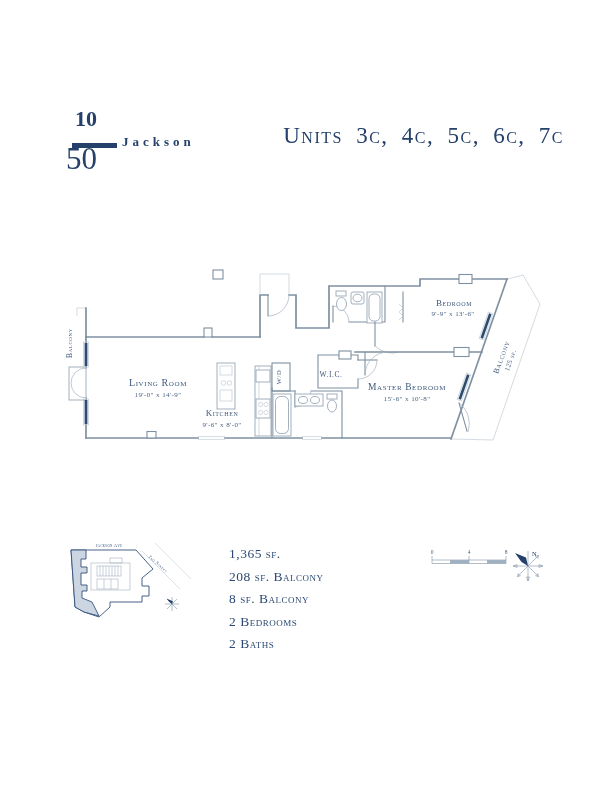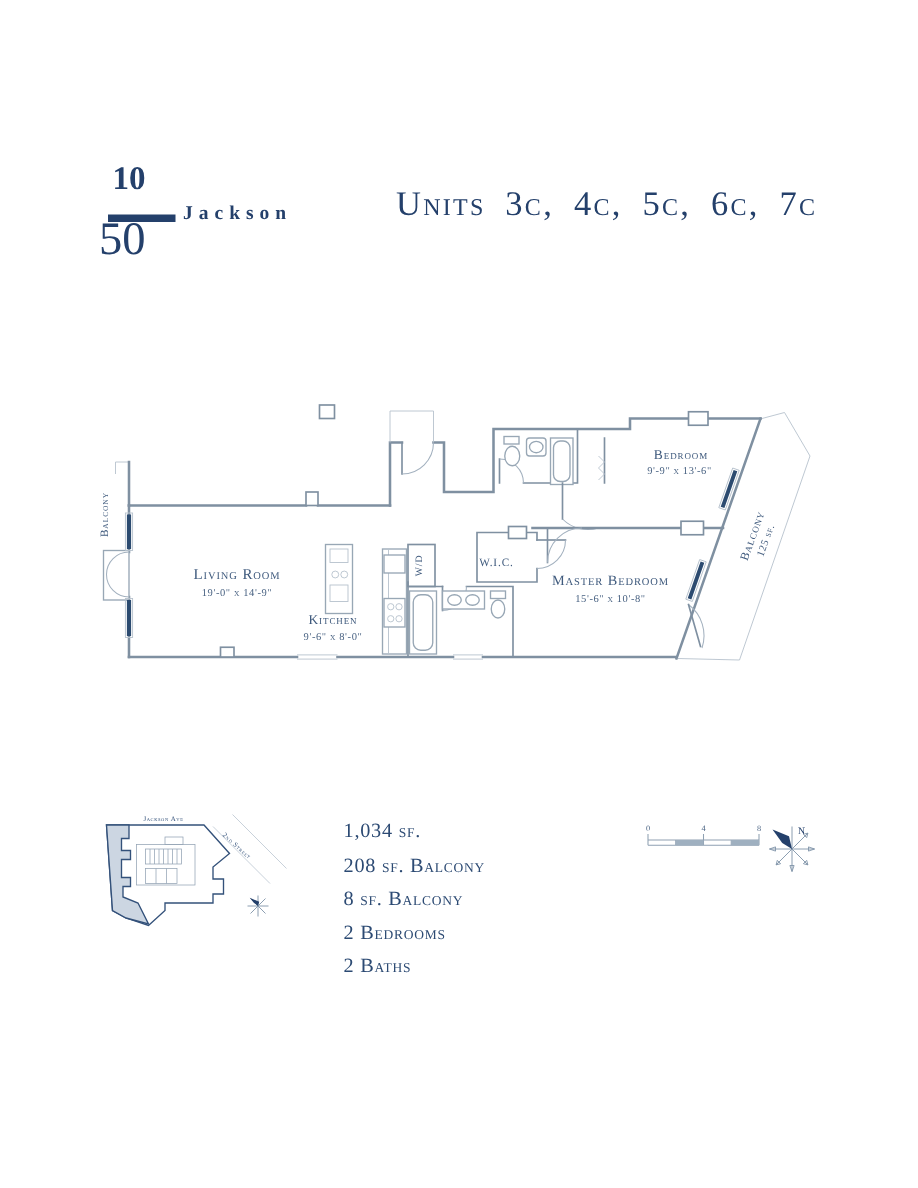--- a/index.html
+++ b/index.html
@@ -6,21 +6,21 @@
   body{width:612px;height:792px;position:relative;overflow:hidden;
        font-family:"Liberation Serif",serif;}
   .abs{position:absolute;}
   
   .logo{left:62px;top:110px;width:160px;height:80px;color:#24406b;}
   .logo .ten{position:absolute;left:13px;top:-4px;font-size:22px;font-weight:bold;letter-spacing:0px;}
   .logo .bar{position:absolute;left:10px;top:33px;width:45px;height:5px;background:#24406b;}
   .logo .fifty{position:absolute;left:4px;top:31px;font-size:31px;font-weight:normal;}
   .logo .name{position:absolute;left:60px;top:24px;font-size:13px;font-weight:bold;letter-spacing:4px;text-align:center;}
   .title{left:264px;top:123px;width:300px;font-size:23px;color:#24406b;
-         font-variant:small-caps;letter-spacing:1.5px;word-spacing:6px;white-space:nowrap;}
+         font-variant:small-caps;letter-spacing:1.5px;word-spacing:6px;white-space:nowrap;text-align:right;}
   
   .summary{left:229px;top:543px;color:#2c4a73;font-size:13.5px;line-height:22.5px;
            font-variant:small-caps;letter-spacing:0.5px;}
   
   svg text{font-family:"Liberation Serif",serif;}
   .wall{stroke:#7f90a1;stroke-width:1.7;fill:none;stroke-linecap:square;}
   .wall2{stroke:#7f90a1;stroke-width:1.1;fill:none;stroke-linecap:square;}
   .bump{stroke:#7f90a1;stroke-width:1.1;fill:#ffffff;}
   .fix{stroke:#98a7b5;stroke-width:0.9;fill:#ffffff;}
   .thin{stroke:#b7c2cd;stroke-width:0.6;fill:none;}
@@ -193,21 +193,21 @@
     <path class="cmp" d="M114,61 L114,75 M107,68 L121,68 M109,63 L119,73 M119,63 L109,73"></path>
     <polygon class="cmp-f" points="108.5,62.5 114.8,65.2 114,68 111.2,65.8"></polygon>
   </g>
   <g text-anchor="middle">
     <text class="slbl" x="51" y="11" font-size="4.6">Jackson Ave</text>
     <text class="slbl" x="99" y="29" font-size="4.6" transform="rotate(42 99 29)">2nd Street</text>
   </g>
 </svg>
 
 <div class="abs summary">
-  <div>1,034 sf.</div>
+  <div>1,365 sf.</div>
   <div>208 sf. Balcony</div>
   <div>8 sf. Balcony</div>
   <div>2 Bedrooms</div>
   <div>2 Baths</div>
 </div>
 
 <svg class="abs" style="left:428px;top:546px" width="80" height="28" viewBox="0 0 80 28">
   <path class="sc" d="M4,14 L78,14 M4,17.5 L78,17.5 M4,10 L4,17.5 M41,10 L41,17.5 M78,10 L78,17.5 M22.5,14 L22.5,17.5 M59.5,14 L59.5,17.5"></path>
   <rect x="22.5" y="14" width="18.5" height="3.5" fill="#9fb0c0"></rect>
   <rect x="59.5" y="14" width="18.5" height="3.5" fill="#9fb0c0"></rect>

